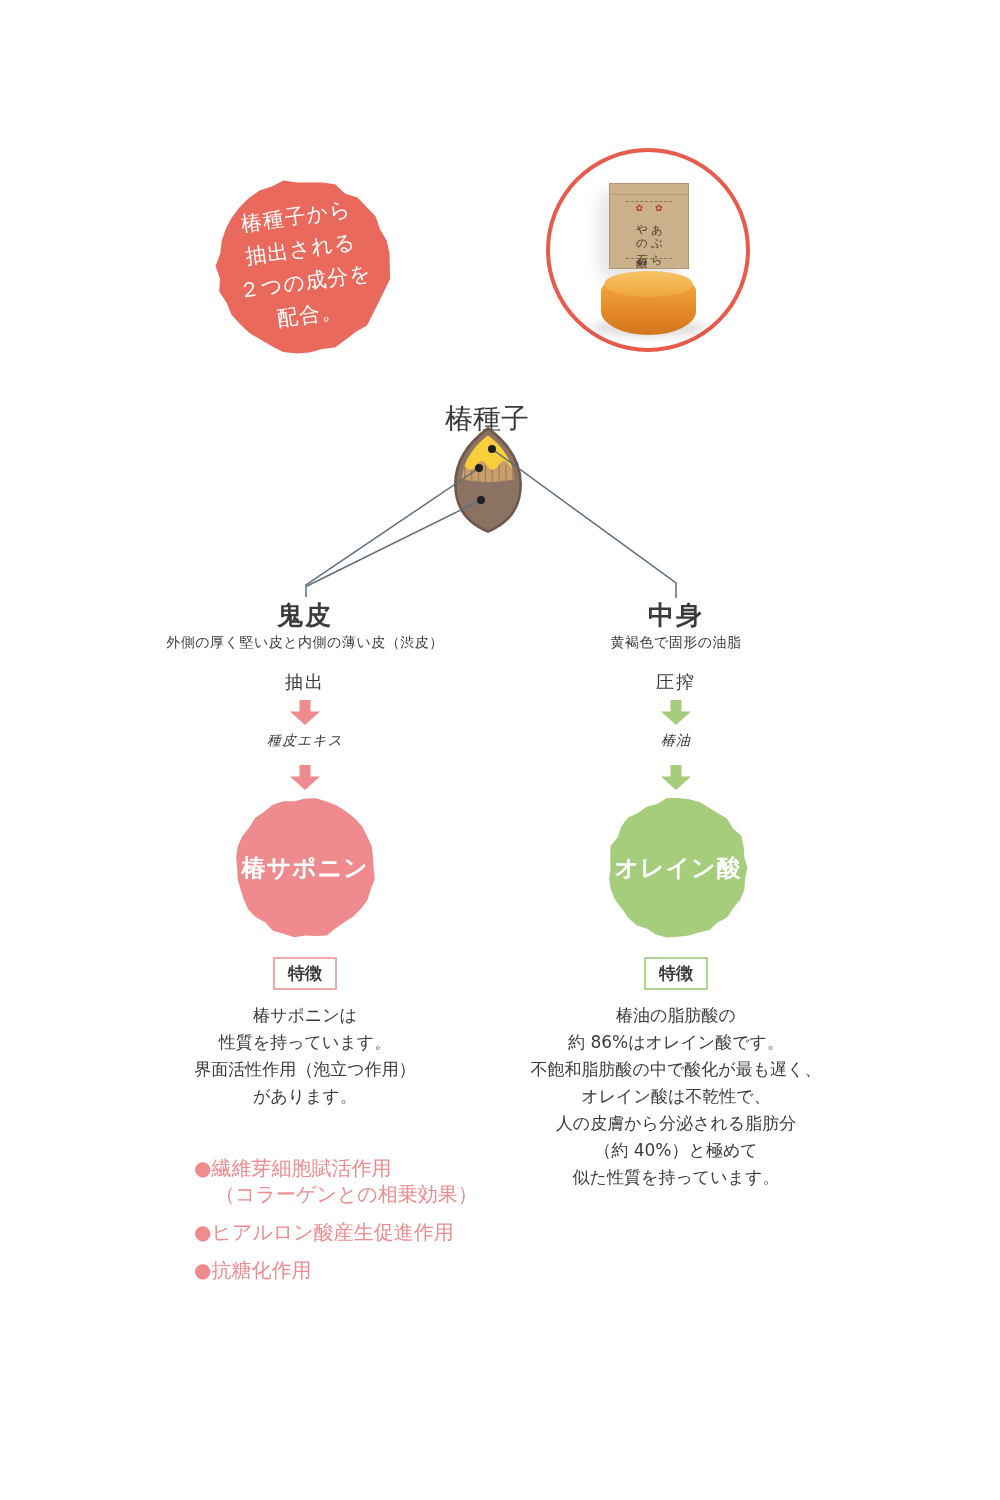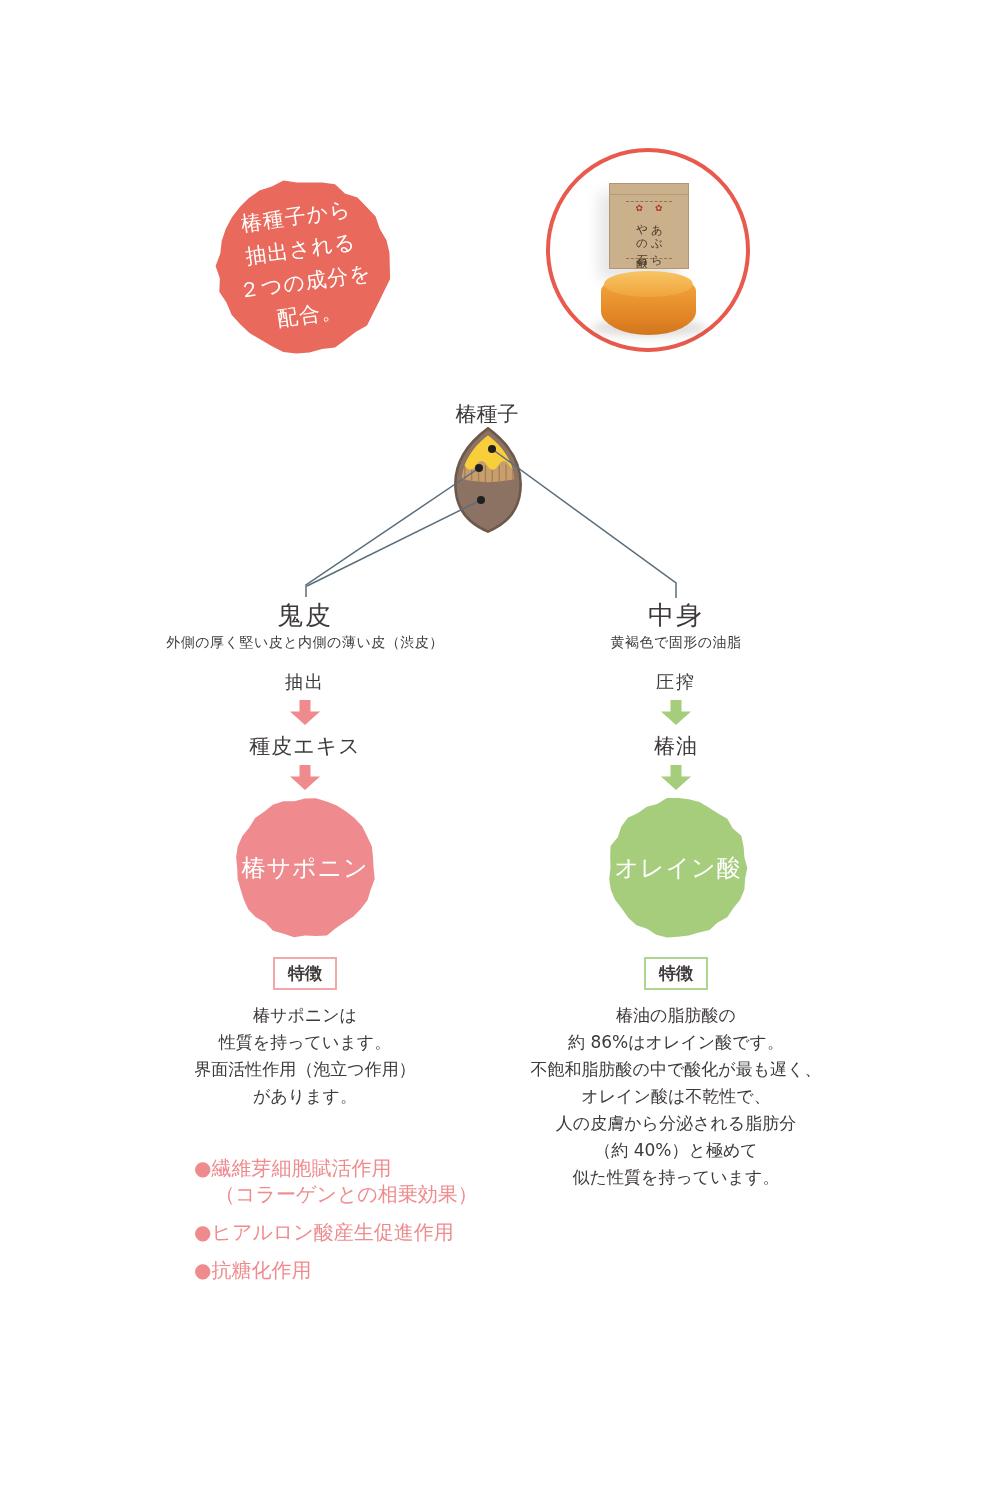--- a/index.html
+++ b/index.html
@@ -33,47 +33,47 @@
   .soap{position:absolute;left:51px;top:119px;width:95px;height:64px;}
   .soap-shadow{position:absolute;left:-10px;top:48px;width:116px;height:18px;border-radius:50%;
                background:rgba(60,50,40,0.16);filter:blur(4px);}
   .soap-body{position:absolute;left:0;top:12px;width:95px;height:52px;
              background:linear-gradient(180deg,#F2A33B,#E08324 70%,#D0761E);
              border-radius:10px 10px 48px 48px / 8px 8px 24px 24px;}
   .soap-top{position:absolute;left:3px;top:0;width:89px;height:26px;border-radius:50%;
             background:linear-gradient(180deg,#F8C465,#EFA53C);}
 
   
-  .seed-label{position:absolute;left:387px;top:400px;width:200px;text-align:center;font-size:21px;}
+  .seed-label{position:absolute;left:387px;top:400px;width:200px;text-align:center;font-size:28px;}
   .seed{position:absolute;left:445px;top:424px;}
   .seed-base{fill:var(--seedBrown);stroke:var(--seedOutline);stroke-width:3;}
   .seed-tan{fill:var(--seedTan);} .seed-yellow{fill:var(--seedYellow);}
   .seed-stripe{stroke:#A97C50;stroke-width:1.5;}
 
   
   .overlay{position:absolute;left:0;top:0;pointer-events:none;}
   .overlay polyline,.overlay line{stroke:var(--line);stroke-width:1.5;fill:none;}
   .overlay circle{fill:#1F1F1F;}
 
   
   .abs{position:absolute;}
   .centerblock{width:320px;text-align:center;}
   .lcol{left:145px;} .rcol{left:516px;}
-  .part-title{top:598px;font-size:26px;font-weight:normal;letter-spacing:2px;}
+  .part-title{top:598px;font-size:26px;font-weight:bold;letter-spacing:2px;}
   .part-desc{top:634px;font-size:14px;letter-spacing:0.5px;}
   .process{top:670px;font-size:18px;letter-spacing:2px;}
-  .extract{top:732px;font-size:21px;letter-spacing:1px;}
+  .extract{top:732px;font-size:14px;letter-spacing:1px;font-style:italic;}
   .arrow{position:absolute;width:30px;height:25px;}
   .a1{top:700px;} .a2{top:765px;}
   .ax-l{left:290px;} .ax-r{left:661px;}
   .arrow-pink path{fill:var(--pink);} .arrow-green path{fill:var(--green);}
   .blob-circle{position:absolute;top:796px;width:144px;height:144px;}
   .blob-circle svg{position:absolute;inset:0;}
   .blob-circle .lbl{position:absolute;inset:0;display:flex;align-items:center;justify-content:center;
-                    color:#fff;font-size:24px;font-weight:normal;letter-spacing:1px;text-align:center;}
+                    color:#fff;font-size:24px;font-weight:bold;letter-spacing:1px;text-align:center;}
   .bc-l{left:233px;} .bc-r{left:606px;}
   .feature-tag{top:957px;}
   .feature-tag span{display:inline-block;border:2px solid;padding:3px 13px;font-size:17px;
                     font-weight:bold;background:#fff;}
   .feature-tag.pink span{border-color:var(--pinkBorder);}
   .feature-tag.green span{border-color:var(--greenBorder);}
   .feature-text{top:1002px;width:360px;text-align:center;font-size:17px;line-height:27px;}
   .ft-l{left:125px;} .ft-r{left:496px;}
 
   

